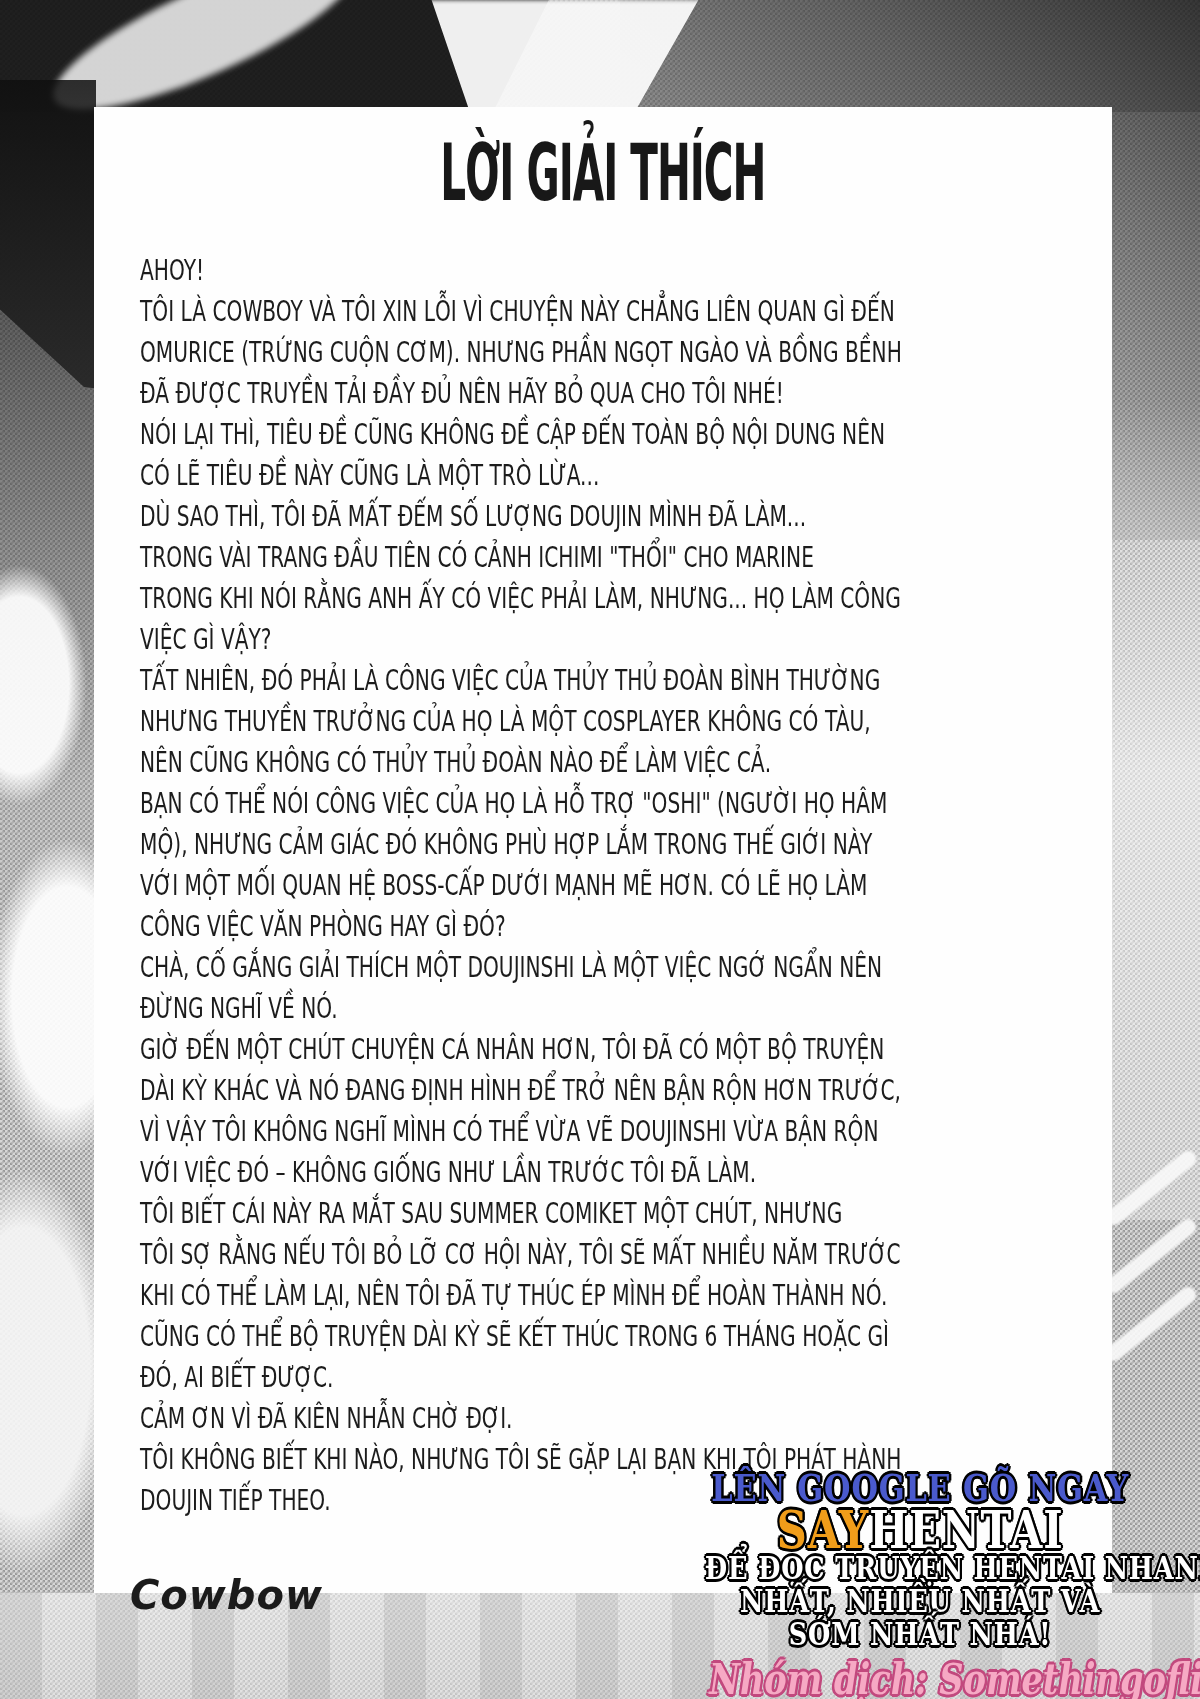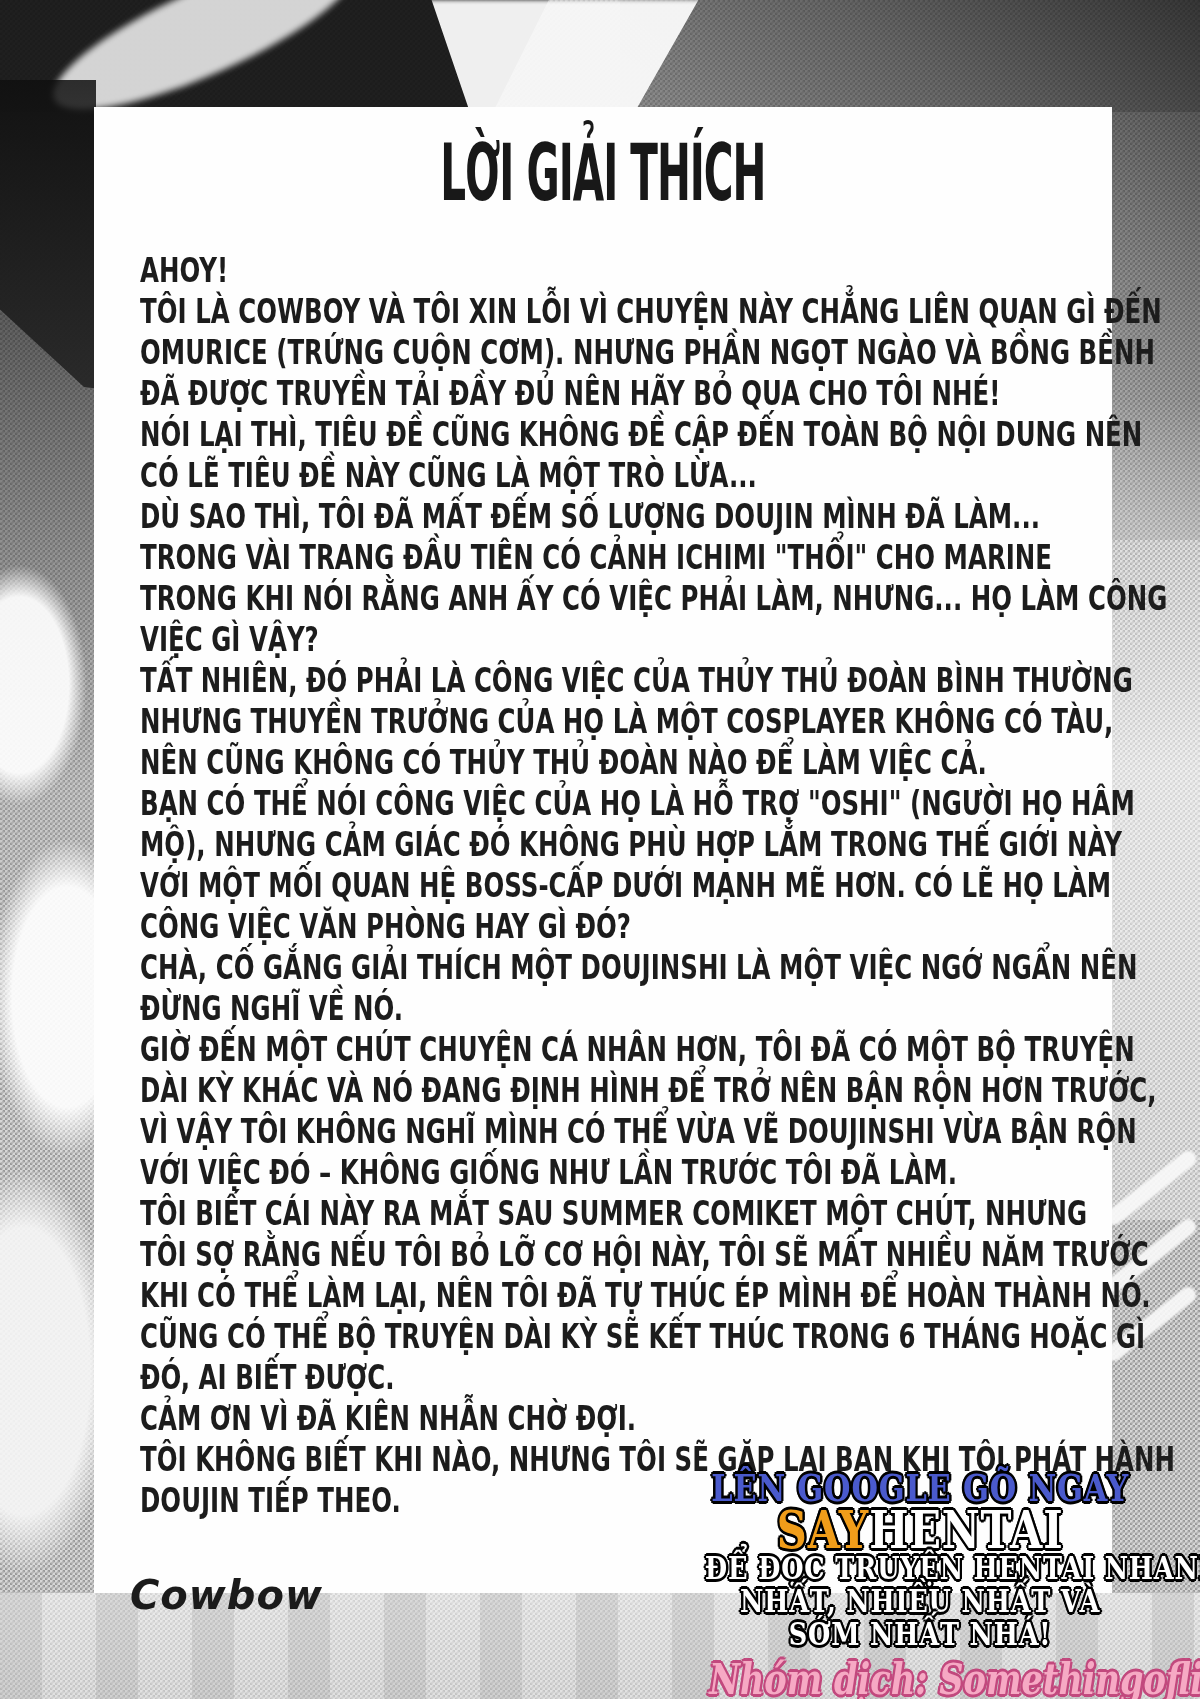--- a/index.html
+++ b/index.html
@@ -40,21 +40,21 @@
   .bottom-band{left:0;top:1593px;width:1200px;height:106px;
     background:
       repeating-linear-gradient(90deg,rgba(110,110,110,.14) 0 42px,rgba(255,255,255,0) 42px 96px),
       linear-gradient(to bottom,rgba(248,248,248,.62),rgba(235,235,235,.5));}
   
   .content-box{position:absolute;z-index:2;left:94px;top:107px;width:1018px;height:1486px;background:#fefefe;}
   .page-title{position:absolute;left:0;top:24px;width:100%;text-align:center;
     font-weight:bold;font-size:78px;line-height:84px;color:#181818;white-space:nowrap;}
   .page-title .squeeze{display:inline-block;transform:scaleX(.52);transform-origin:50% 50%;letter-spacing:-2px;}
   .body-text{position:absolute;left:46px;top:143px;width:960px;color:#1c1c1c;
-    font-weight:bold;font-size:34px;}
+    font-weight:normal;font-size:28px;}
   .body-text .line{height:41px;line-height:41px;white-space:nowrap;
     transform:scaleX(.72);transform-origin:0 50%;}
   .signature{position:absolute;left:36px;top:1428px;font-style:italic;font-weight:bold;
     font-size:40px;color:#1b1b1b;letter-spacing:1px;margin-top:37px;}
   
   .watermark{position:absolute;z-index:3;left:640px;top:1468px;width:560px;text-align:center;
     font-family:"DejaVu Serif",serif;font-weight:bold;}
   .wm-line{white-space:nowrap;}
   .wm-line .squeeze{display:inline-block;transform:scaleX(.8);transform-origin:50% 50%;}
   .outline-black{text-shadow:

